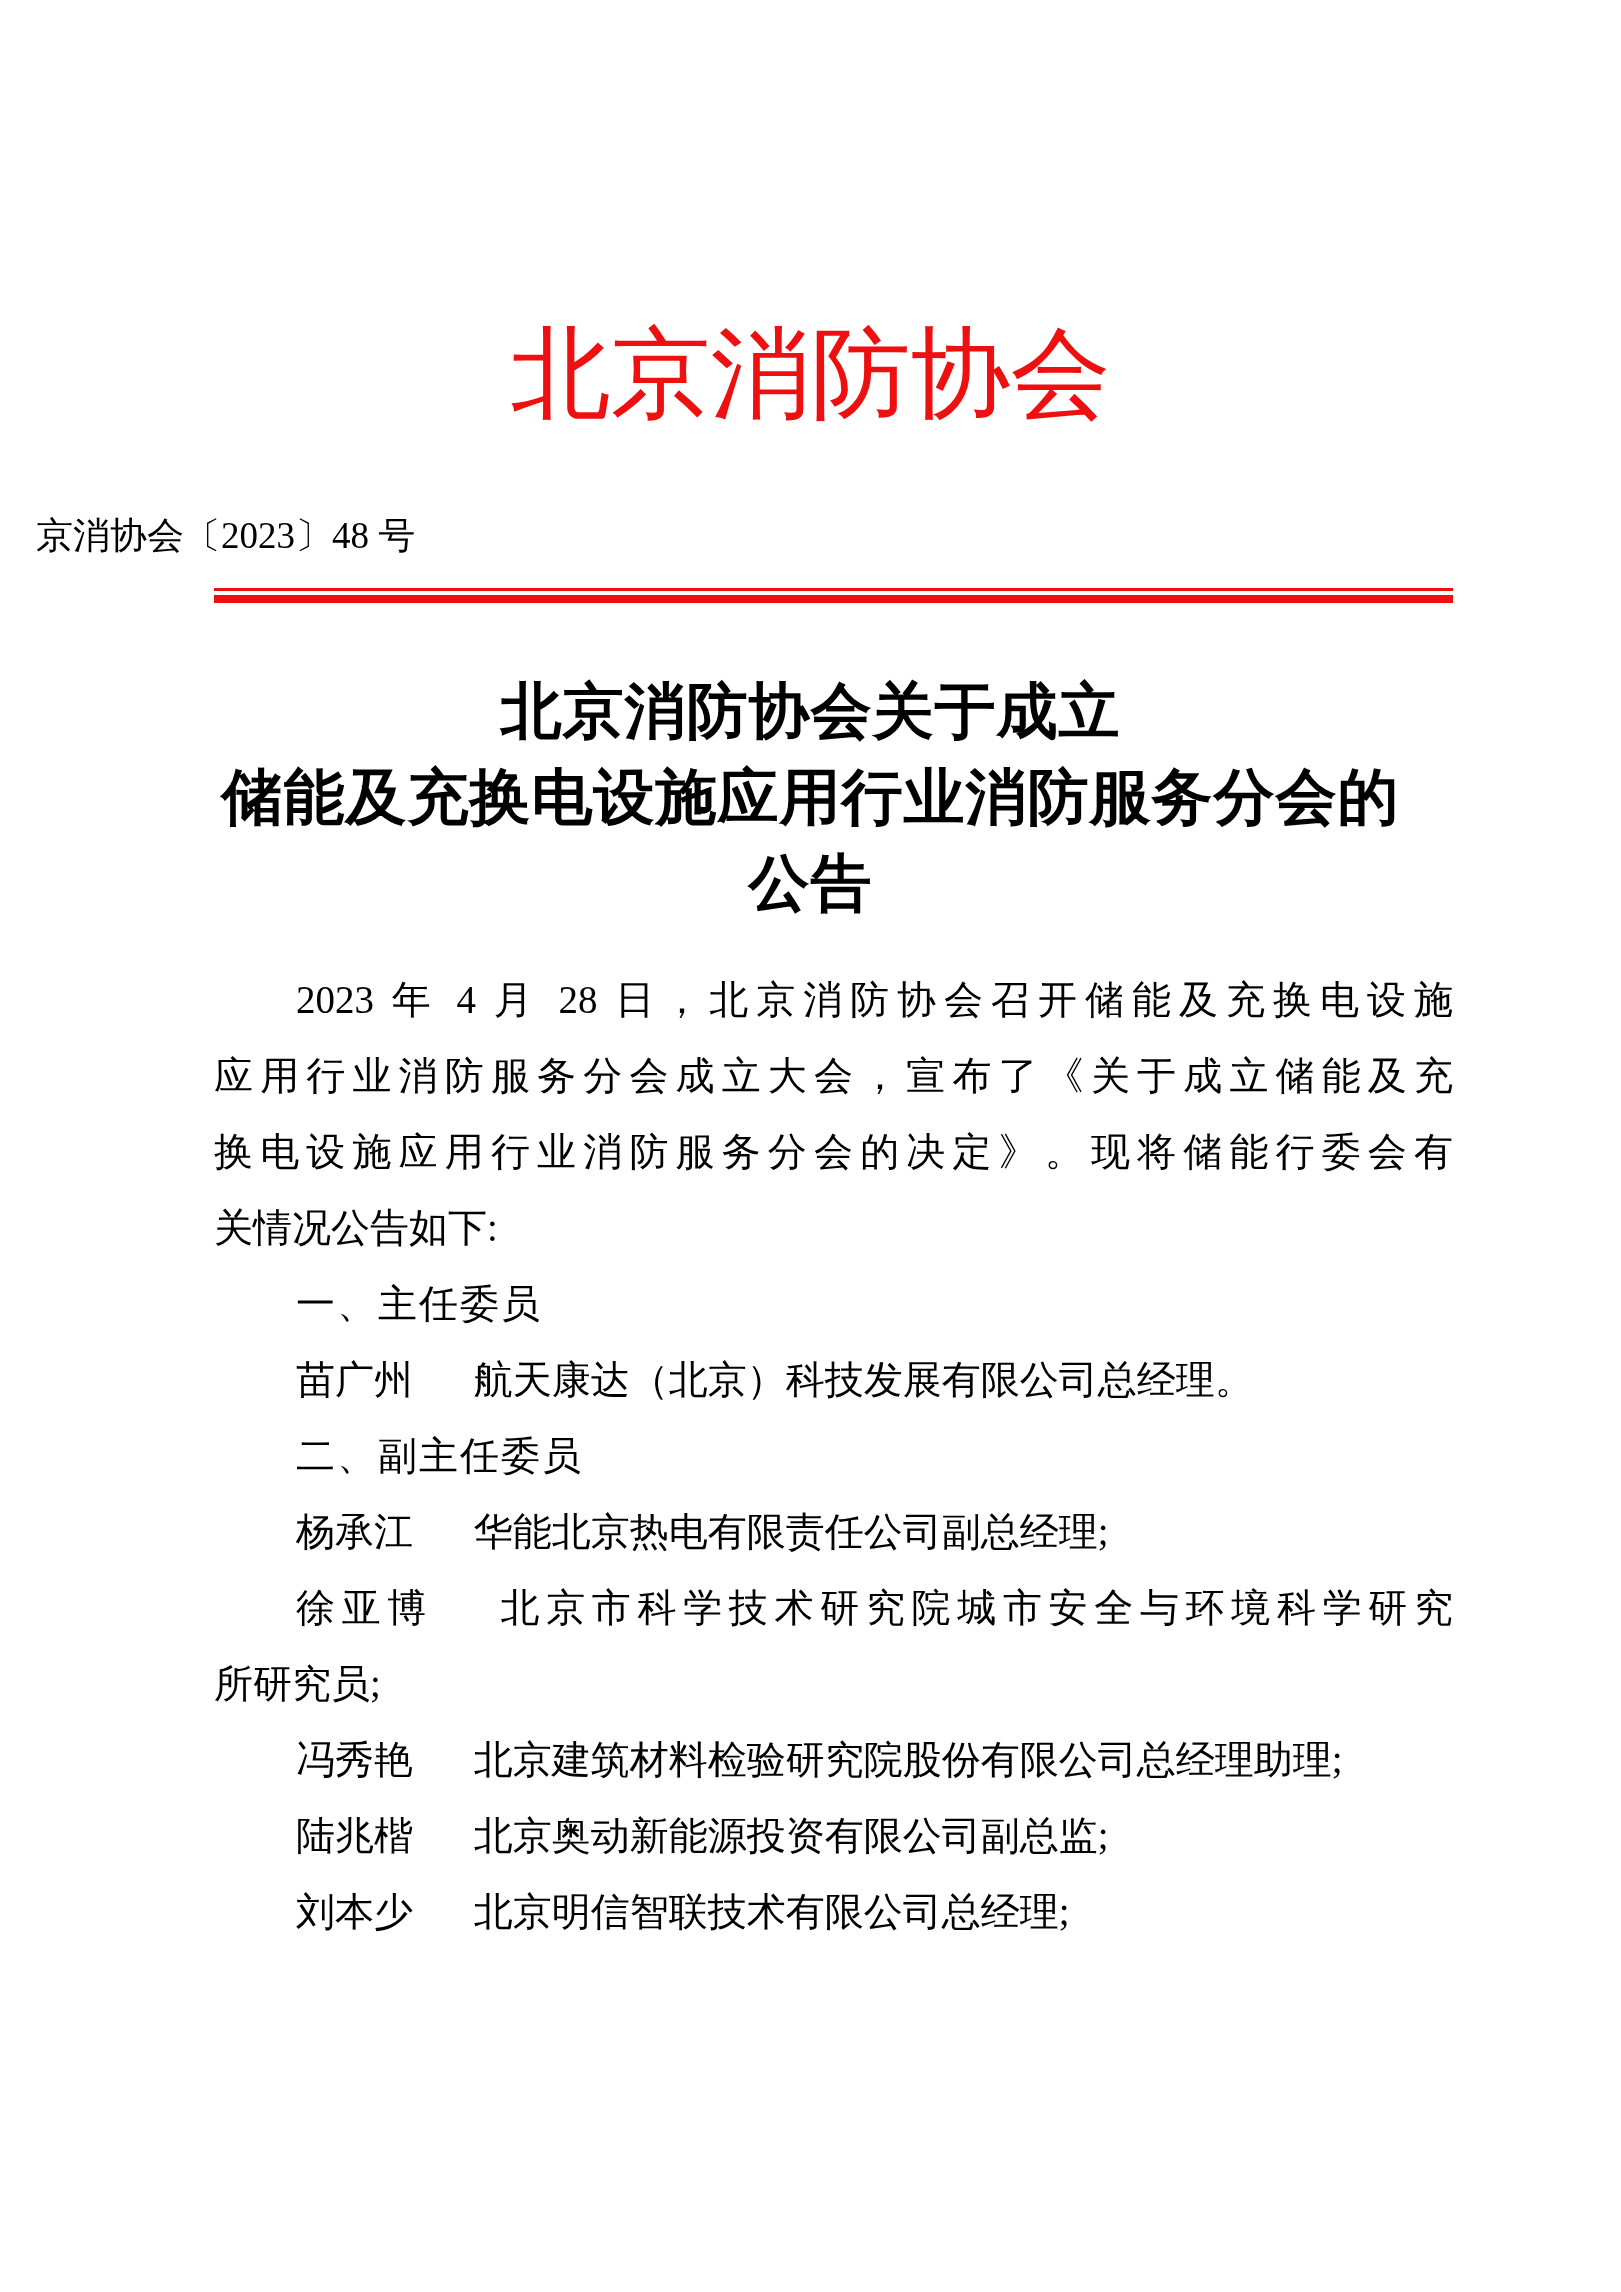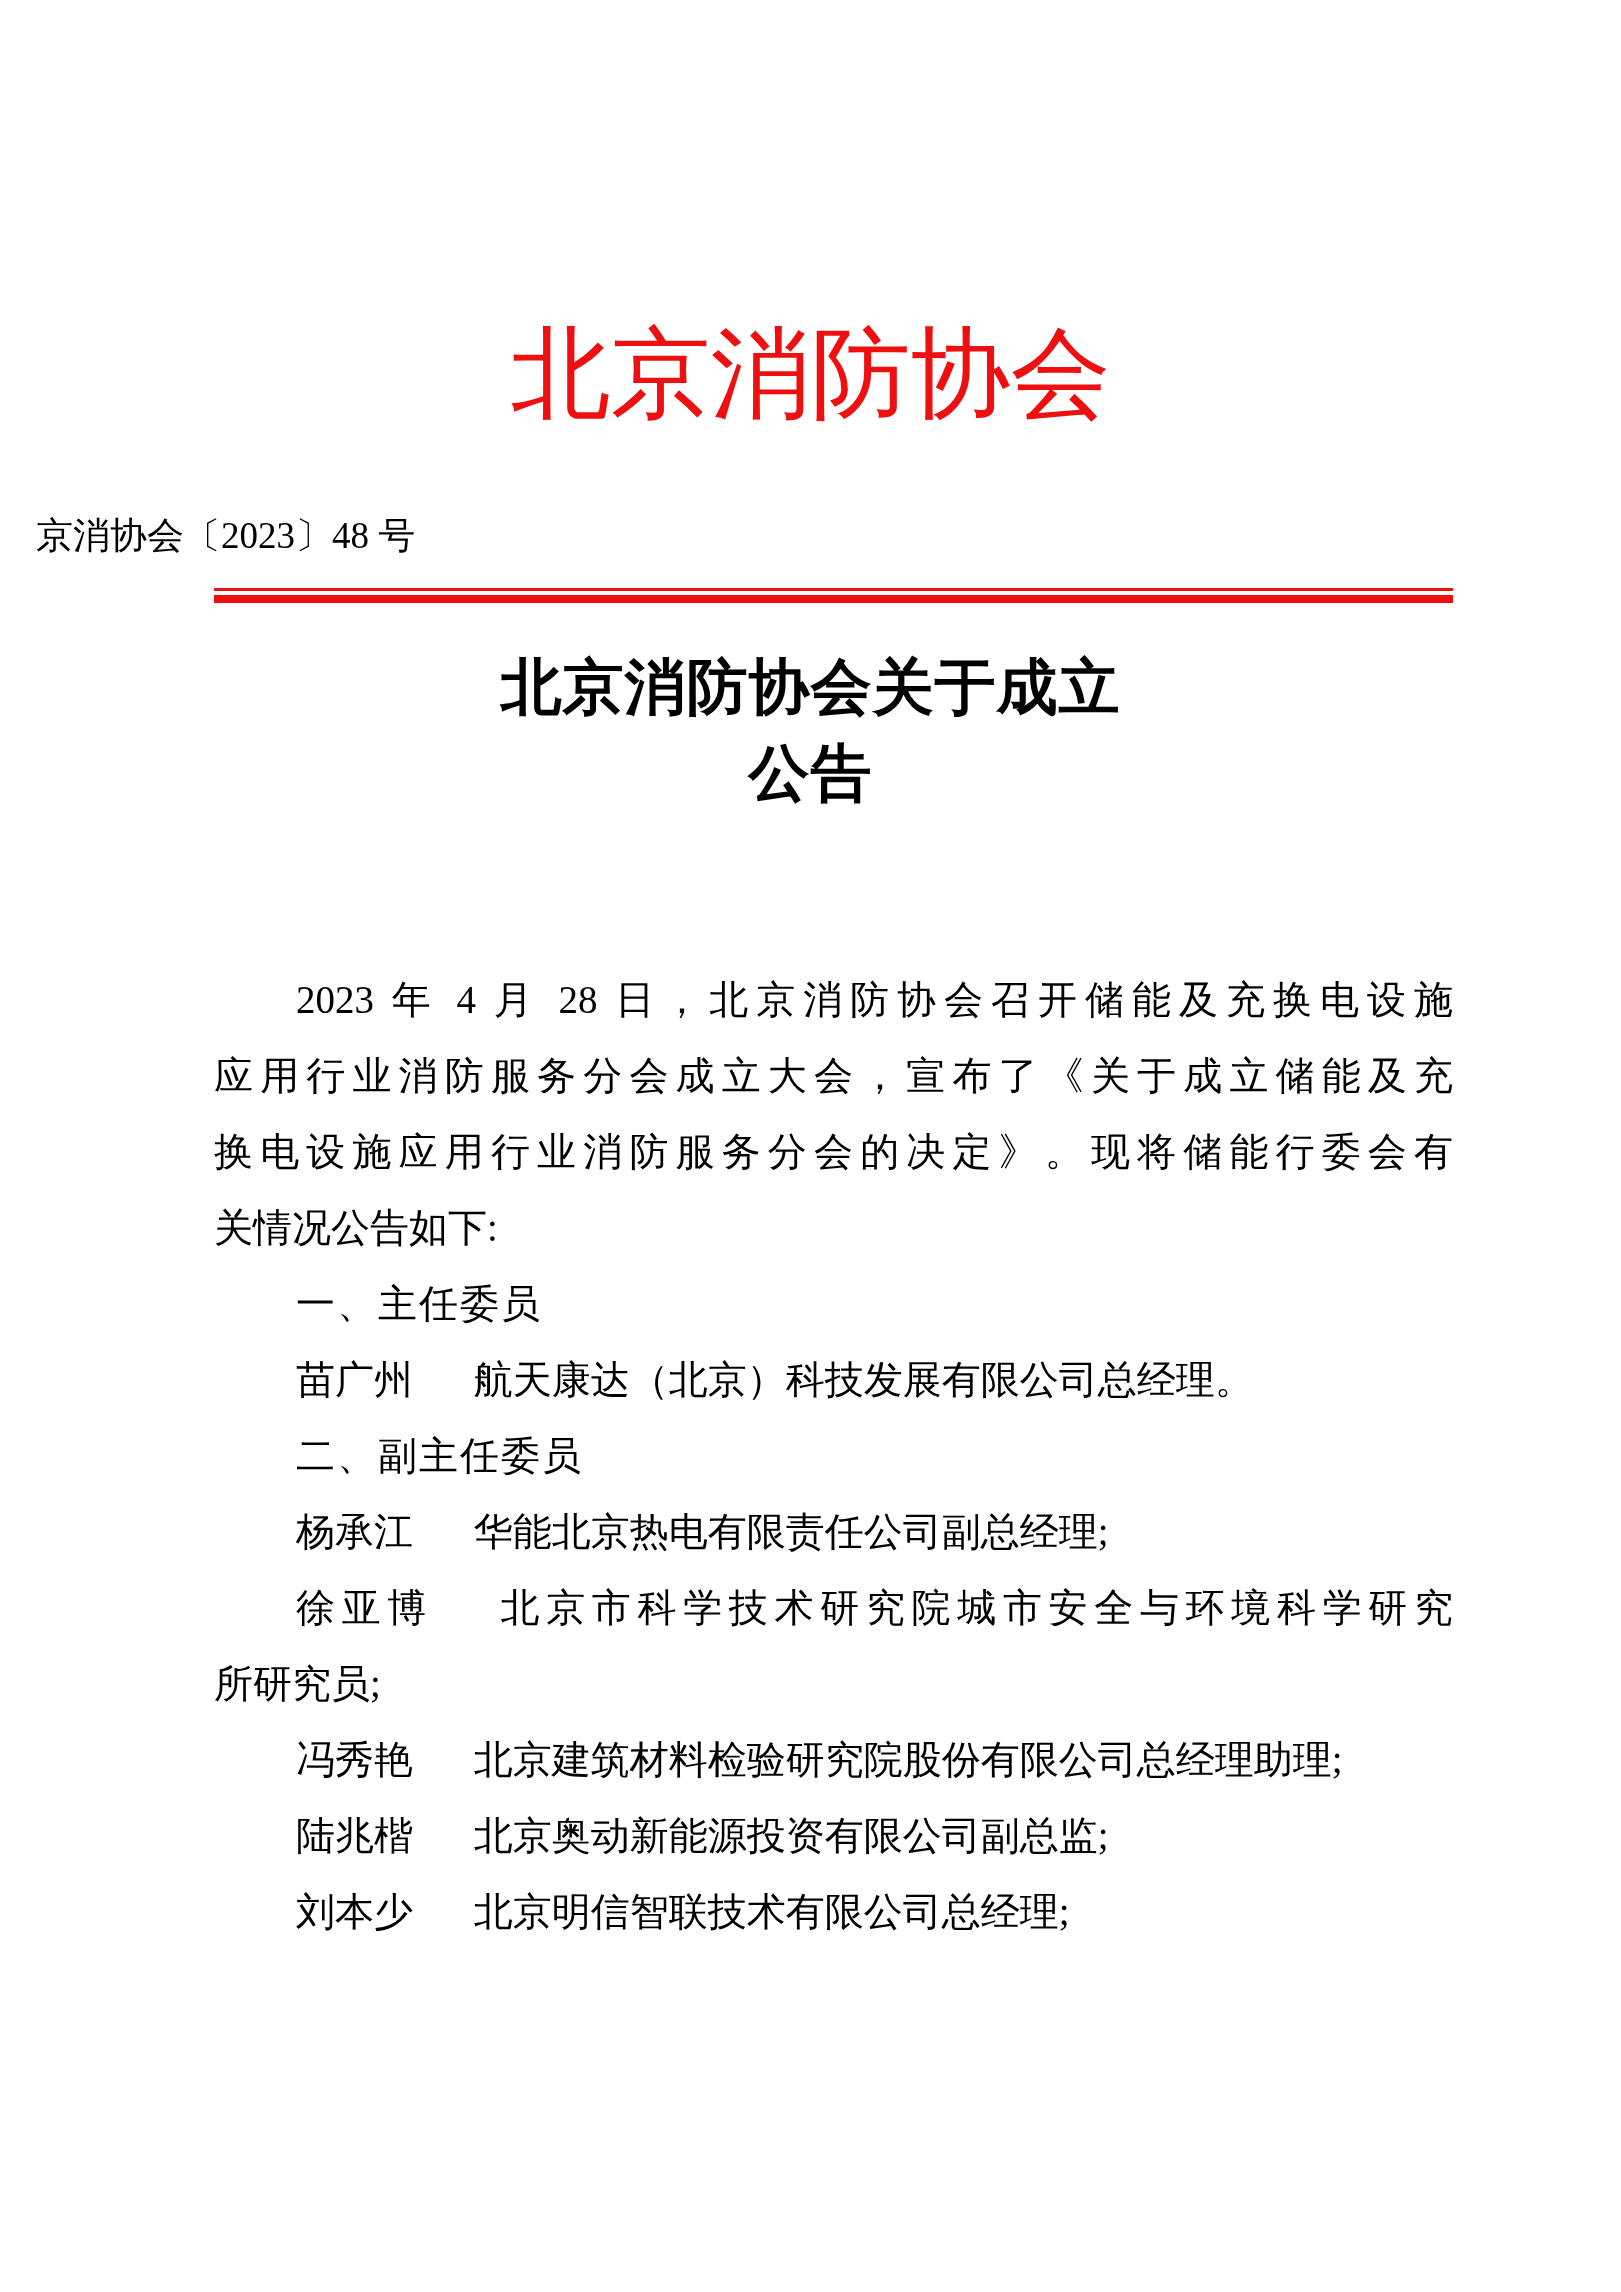--- a/index.html
+++ b/index.html
@@ -49,21 +49,21 @@
     height: 2.9px;
     background: #ee1010;
     margin-bottom: 3.9px;
   }
   .red-rule .thick {
     height: 7.8px;
     background: #ee1010;
   }
   .doc-title {
     position: absolute;
-    top: 645px;
+    top: 669px;
     left: 0;
     width: 100%;
     text-align: center;
     font-size: 61px;
     line-height: 86px;
     font-weight: bold;
     letter-spacing: 1px;
     color: #000000;
   }
   .body-text {
@@ -108,20 +108,21 @@
 
   <div class="doc-number">京消协会〔2023〕48 号</div>
 
   <div class="red-rule">
     <div class="thin"></div>
     <div class="thick"></div>
   </div>
 
   <div class="doc-title">
     <div>北京消防协会关于成立</div>
+    <div>储能及充换电设施应用行业消防服务分会的</div>
     <div>公告</div>
   </div>
 
   <div class="body-text">
 
     <div class="line indent fill">2023 年 4 月 28 日，北京消防协会召开储能及充换电设施</div>
     <div class="line fill">应用行业消防服务分会成立大会，宣布了《关于成立储能及充</div>
     <div class="line fill">换电设施应用行业消防服务分会的决定》。现将储能行委会有</div>
     <div class="line">关情况公告如下:</div>
 

